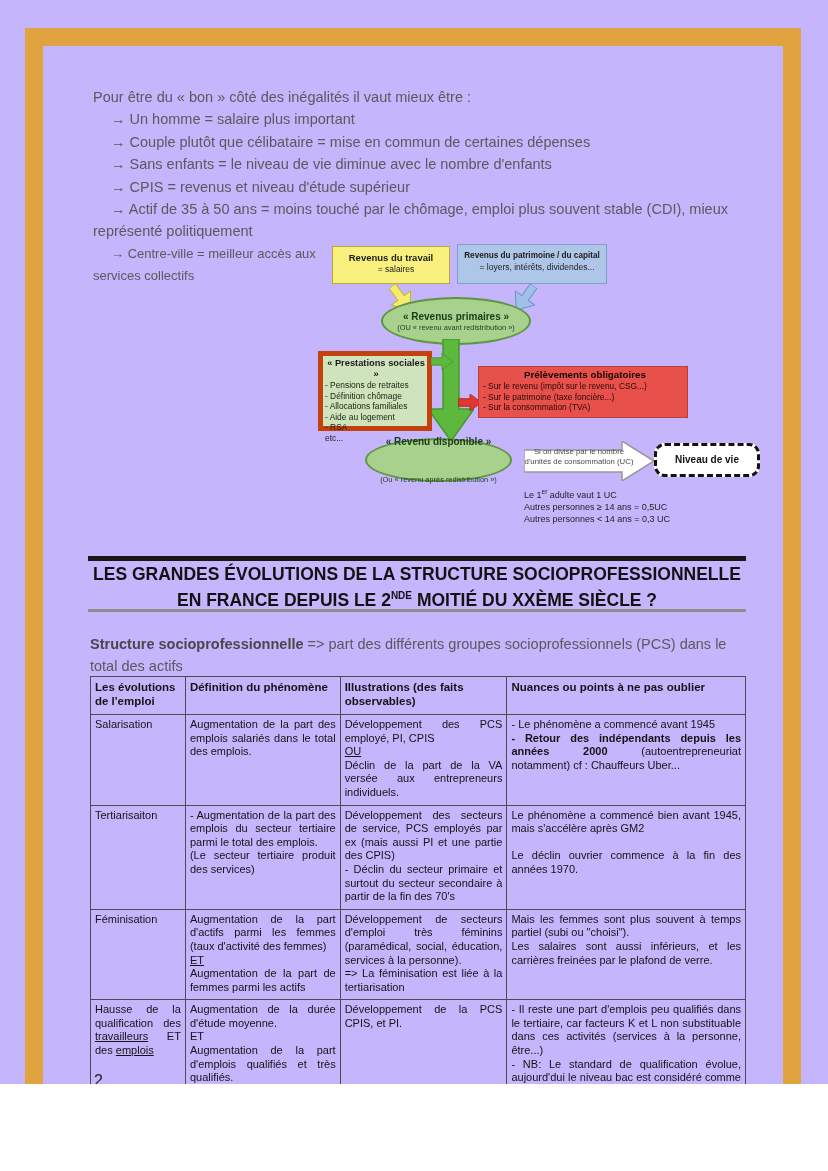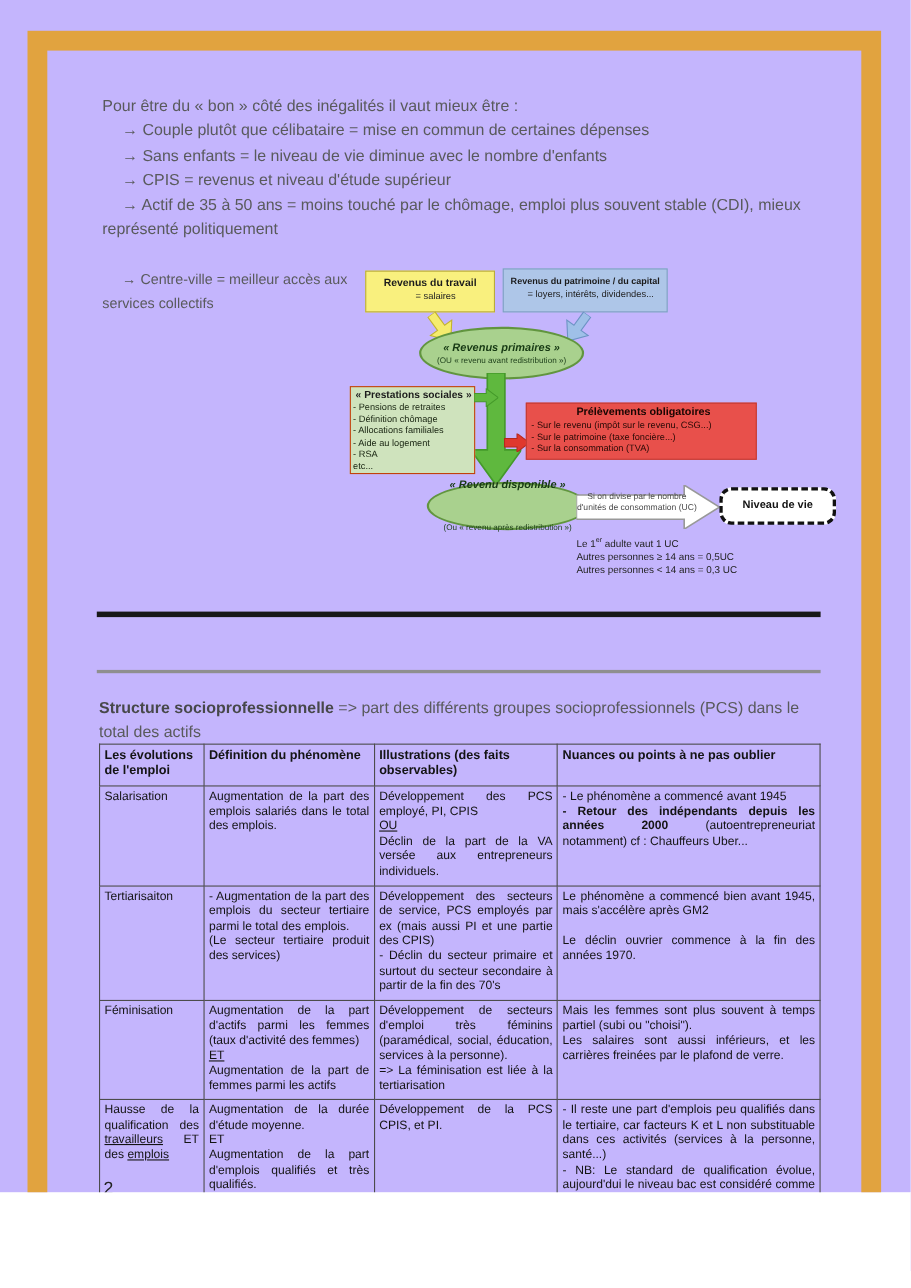--- a/index.html
+++ b/index.html
@@ -21,24 +21,24 @@
   .diagram { position:absolute; left:316px; top:241px; width:452px; height:288px; }
   .dbox { position:absolute; text-align:center; }
   .box-work { left:16px; top:5px; width:118px; height:38px; background:#F9F07E; border:1px solid #b9ab3a; padding-top:5px; }
   .box-capital { left:141px; top:3px; width:150px; height:40px; background:#AEC6E8; border:1px solid #7f9ec4; padding-top:5px; }
   .dbox .t { font-weight:bold; font-size:9.5px; color:#1c1c1c; display:block; line-height:12px; }
   .box-capital .t { font-size:8.2px; }
   .dbox .s { font-size:8.5px; color:#222; display:block; line-height:11px;padding-left:10px; }
   .ellipse { position:absolute; border-radius:50%; background:#A9D18E; border:2px solid #61953f;
              display:flex; flex-direction:column; justify-content:center; text-align:center; }
   .ellipse1 { left:65px; top:56px; width:150px; height:48px; }
-  .ellipse2 { left:72px; top:197px; width:147px; height:44px;gap:27px; }
-  .ellipse .t { font-weight:bold; font-size:10px; color:#173a14; line-height:12px;font-style:italic; }
+  .ellipse2 { left:49px; top:197px; width:147px; height:44px;gap:27px; }
+  .ellipse .t { font-weight:bold; font-size:10px; color:#173a14; line-height:12px; }
   .ellipse .s { font-size:7.4px; color:#20421c; line-height:9px; }
-  .box-social { left:2px; top:110px; width:114px; height:80px; background:#CFE3BD; border:1px solid #c2410c;
+  .box-social { left:2px; top:110px; width:114px; height:80px; background:#CFE3BD; border:5px solid #c2410c;
                 text-align:left; padding:2px 0 0 2px; }
   .box-social .t { text-align:center; font-size:9.3px; line-height:11px; }
   .box-social .li { font-size:8.4px; line-height:10.6px; color:#16220f; display:block; }
   .box-levies { left:162px; top:125px; width:210px; height:52px; background:#E8504B; border:1px solid #c23a34;
                 text-align:left; padding:2px 0 0 4px; }
   .box-levies .t { text-align:center; font-size:9.8px; line-height:12px; color:#180602; }
   .box-levies .li { font-size:8.4px; line-height:10.6px; color:#270905; display:block; }
   .arrow-svg { position:absolute; }
   .dashed-box { left:338px; top:202px; width:106px; height:34px; border:3px dashed #111;
                 border-radius:11px; background:#fff; display:flex; align-items:center; justify-content:center; }
@@ -74,20 +74,21 @@
 </style>
 </head>
 <body>
 
 <div class="page">
   <div class="frame"></div>
 
   <div class="intro">
     <div class="intro-lead">Pour être du « bon » côté des inégalités il vaut mieux être :</div>
     <div id="intro-items">
+        <div class="intro-item"><span>→ </span><span>Un homme = salaire plus important</span></div>
         <div class="intro-item"><span>→ </span><span>Couple plutôt que célibataire = mise en commun de certaines dépenses</span></div>
         <div class="intro-item"><span>→ </span><span>Sans enfants = le niveau de vie diminue avec le nombre d'enfants</span></div>
         <div class="intro-item"><span>→ </span><span>CPIS = revenus et niveau d'étude supérieur</span></div>
         <div class="intro-item"><span>→ </span><span>Actif de 35 à 50 ans = moins touché par le chômage, emploi plus souvent stable (CDI), mieux représenté politiquement</span></div>
       </div>
   </div>
   <div class="intro-item-narrow"><span>→</span> <span>Centre-ville = meilleur accès aux services collectifs</span></div>
 
   <div class="diagram">
 
@@ -154,20 +155,24 @@
     </div>
 
     <div class="uc-notes">
       <div><span>Le 1</span><sup style="font-size:6.5px">er</sup><span> adulte vaut 1 UC</span></div>
       <div>Autres personnes ≥ 14 ans = 0,5UC</div>
       <div>Autres personnes &lt; 14 ans = 0,3 UC</div>
     </div>
   </div>
 
   <div class="bar-top"></div>
+  <div class="sec-title">
+    <span>LES GRANDES ÉVOLUTIONS DE LA STRUCTURE SOCIOPROFESSIONNELLE</span><br>
+    <span><span>EN FRANCE DEPUIS LE 2</span><sup>NDE</sup><span> MOITIÉ DU XXÈME SIÈCLE ?</span></span>
+  </div>
   <div class="bar-bottom"></div>
 
   <div class="definition">
     <span class="lead">Structure socioprofessionnelle</span><span> =&gt; part des différents groupes socioprofessionnels (PCS) dans le total des actifs</span>
   </div>
 
   <table class="tbl">
     <colgroup>
         <col class="col1">
         <col class="col2">
@@ -198,19 +203,19 @@
         <tr>
           <td class="c1"><span>Féminisation</span></td>
           <td class="c2"><span>Augmentation de la part d'actifs parmi les femmes (taux d'activité des femmes)</span><br><span class="u">ET</span><br><span>Augmentation de la part de femmes parmi les actifs</span></td>
           <td class="c3"><span>Développement de secteurs d'emploi très féminins (paramédical, social, éducation, services à la personne).</span><br><span>=&gt; La féminisation est liée à la tertiarisation</span></td>
           <td class="c4"><span>Mais les femmes sont plus souvent à temps partiel (subi ou "choisi").</span><br><span>Les salaires sont aussi inférieurs, et les carrières freinées par le plafond de verre.</span></td>
         </tr>
         <tr>
           <td class="c1"><span>Hausse de la qualification des </span><span class="u">travailleurs</span><span> ET des </span><span class="u">emplois</span></td>
           <td class="c2"><span>Augmentation de la durée d'étude moyenne.</span><br><span>ET</span><br><span>Augmentation de la part d'emplois qualifiés et très qualifiés.</span></td>
           <td class="c3"><span>Développement de la PCS CPIS, et PI.</span></td>
-          <td class="c4"><span>- Il reste une part d'emplois peu qualifiés dans le tertiaire, car facteurs K et L non substituable dans ces activités (services à la personne, santé...)</span><br><span>- NB: Le standard de qualification évolue, aujourd'dui le niveau bac est considéré comme un bas niveau de qualification</span></td>
+          <td class="c4"><span>- Il reste une part d'emplois peu qualifiés dans le tertiaire, car facteurs K et L non substituable dans ces activités (services à la personne, être...)</span><br><span>- NB: Le standard de qualification évolue, aujourd'dui le niveau bac est considéré comme un bas niveau de qualification</span></td>
         </tr>
       </tbody>
   </table>
 
   <div class="page-num">2</div>
 </div>
 
 </body></html>

